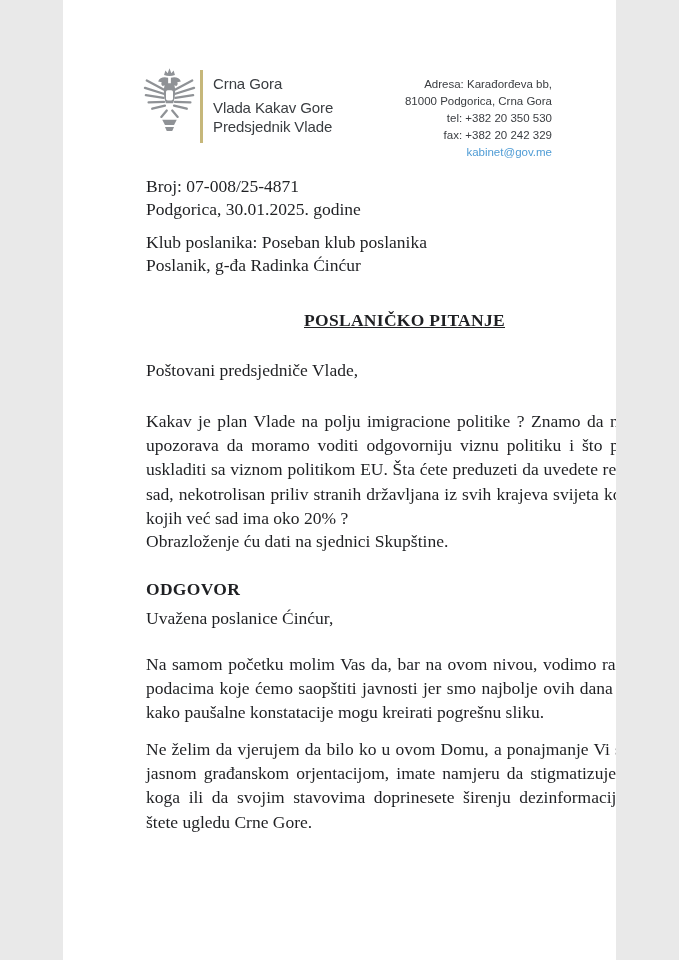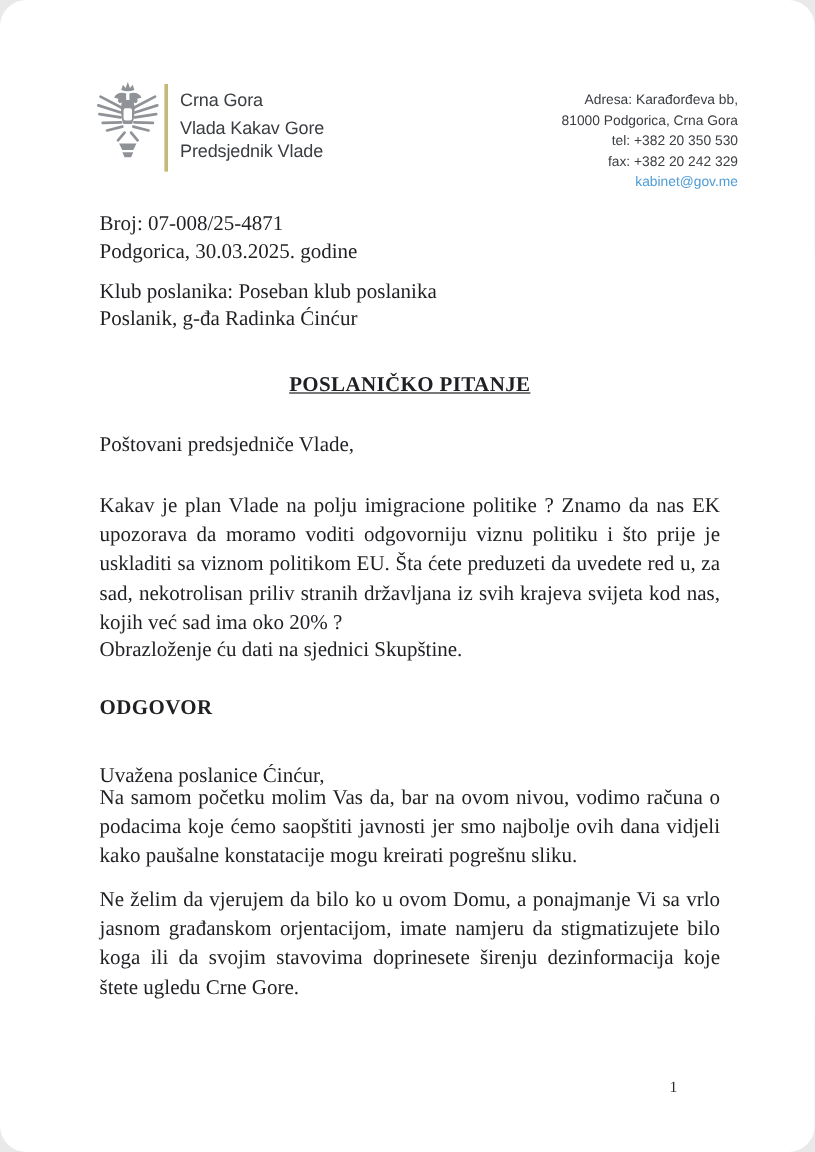--- a/index.html
+++ b/index.html
@@ -6,28 +6,27 @@
     --gold: #c6b77a;
     --link: #4f9cd5;
     --ink: #1f2023;
     --hdr: #3a3d41;
     --emblem: #8f9296;
   }
   * { margin: 0; padding: 0; box-sizing: border-box; }
   html, body { background: #e9e9e9; }
   .page {
     position: relative;
-    width: 679px;
+    width: 553px;
     height: 960px;
     background: #ffffff;
     margin: 0 auto;
     overflow: hidden;
     font-family: "Liberation Serif", serif;
     color: var(--ink);
-    border-radius: 22px;
   }
 
   
   .emblem {
     position: absolute;
     left: 79px;
     top: 66px;
     width: 55px;
     height: 80px;
   }
@@ -91,21 +90,21 @@
   }
   .question-note { top: 531px; font-size: 17.5px; }
 
   .answer-title {
     top: 579px;
     text-align: left;
     font-weight: bold;
     font-size: 17.5px;
     letter-spacing: 0.3px;
   }
-  .answer-salutation { top: 636px; font-size: 17.5px; }
+  .answer-salutation { top: 608px; font-size: 17.5px; }
   .answer-p1 {
     top: 652px;
     font-size: 17.5px;
     line-height: 24.2px;
     text-align: justify;
   }
   .answer-p2 {
     top: 737px;
     font-size: 17.5px;
     line-height: 24.2px;
@@ -164,21 +163,21 @@
   <div class="contact-block">
     <div>Adresa: Karađorđeva bb,</div>
     <div>81000 Podgorica, Crna Gora</div>
     <div>tel: +382 20 350 530</div>
     <div>fax: +382 20 242 329</div>
     <div><a class="email-link">kabinet@gov.me</a></div>
   </div>
 
   <div class="doc-col meta-block">
     <div>Broj: 07-008/25-4871</div>
-    <div>Podgorica, 30.03.2025. godine</div>
+    <div>Podgorica, 30.01.2025. godine</div>
   </div>
 
   <div class="doc-col club-block">
     <div>Klub poslanika: Poseban klub poslanika</div>
     <div>Poslanik, g-đa Radinka Ćinćur</div>
   </div>
 
   <div class="doc-col question-title">POSLANIČKO PITANJE</div>
 
   <div class="doc-col question-salutation">Poštovani predsjedniče Vlade,</div>

